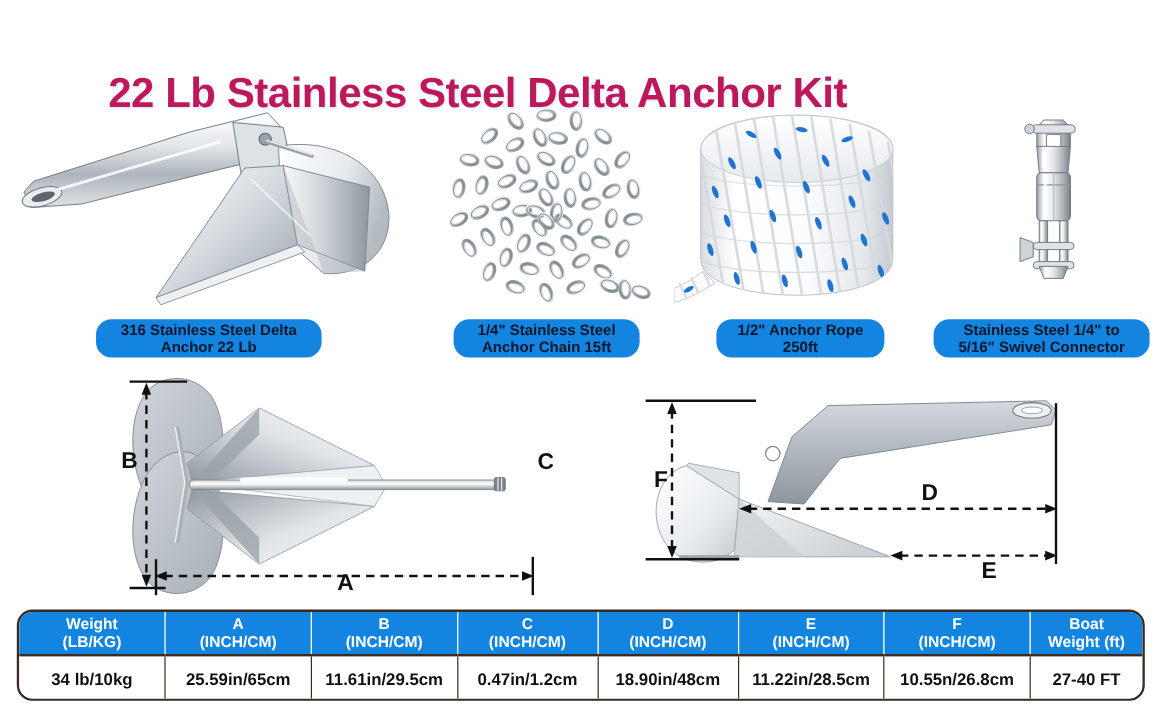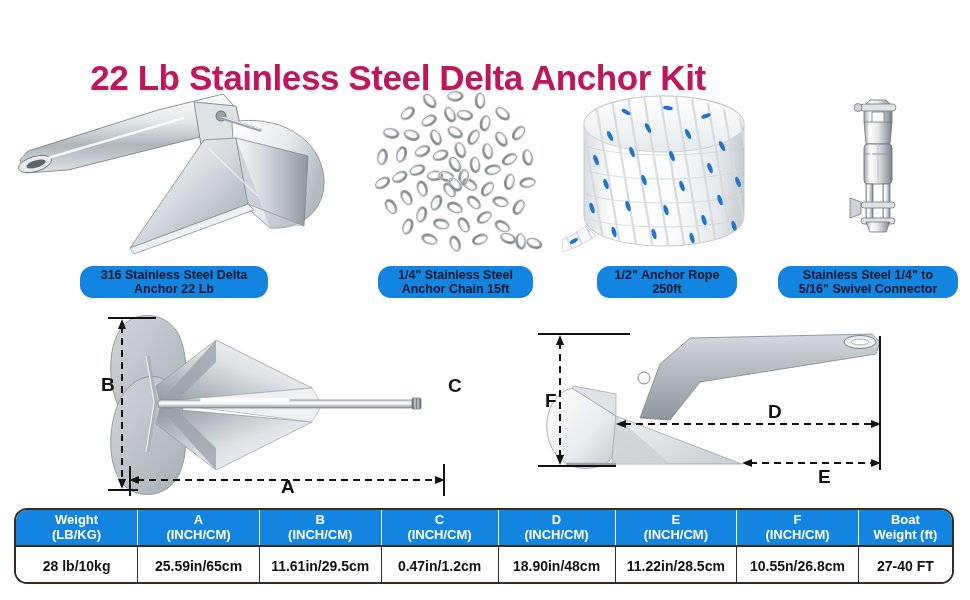--- a/index.html
+++ b/index.html
@@ -613,21 +613,21 @@
           <th style="width:13.0%"><span style="white-space:pre-line">E
 (INCH/CM)</span></th>
           <th style="width:13.0%"><span style="white-space:pre-line">F
 (INCH/CM)</span></th>
           <th style="width:10.0%"><span style="white-space:pre-line">Boat
 Weight (ft)</span></th>
         </tr>
       </thead>
       <tbody>
         <tr>
-          <td>28 lb/10kg</td>
+          <td>34 lb/10kg</td>
           <td>25.59in/65cm</td>
           <td>11.61in/29.5cm</td>
           <td>0.47in/1.2cm</td>
           <td>18.90in/48cm</td>
           <td>11.22in/28.5cm</td>
           <td>10.55n/26.8cm</td>
           <td>27-40 FT</td>
         </tr>
       </tbody>
     </table>

